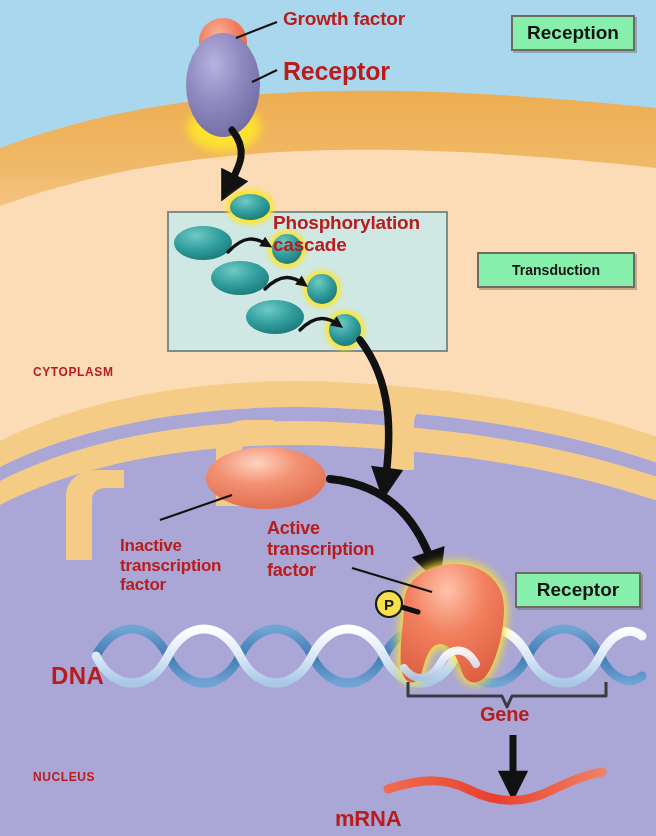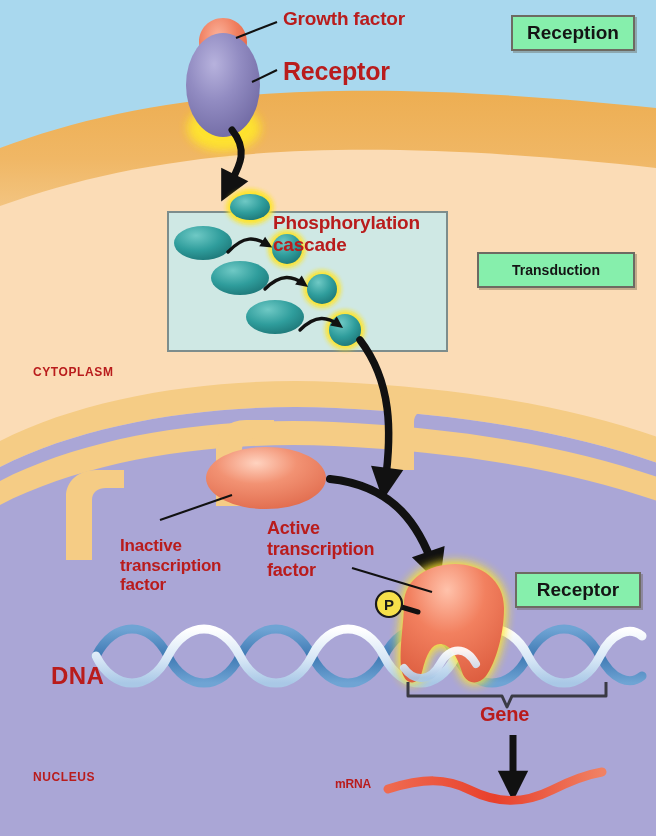--- a/index.html
+++ b/index.html
@@ -44,21 +44,21 @@
   }
   #t-growth   { left: 283px; top: 8px;   font-size: 19px; }
   #t-receptor { left: 283px; top: 57px;  font-size: 25px; }
   #t-casc     { left: 273px; top: 212px; font-size: 19px; text-align: left; }
   #t-cyto     { left: 33px;  top: 366px; font-size: 12px; letter-spacing: 0.6px; }
   #t-inactive { left: 88px;  top: 536px; font-size: 17px; margin-left: 32px; }
   #t-active   { left: 267px; top: 518px; font-size: 18px; }
   #t-dna      { left: 51px;  top: 641px; font-size: 24px; letter-spacing: 0.4px; margin-top: 21px; }
   #t-gene     { left: 480px; top: 703px; font-size: 20px; }
   #t-nucleus  { left: 33px;  top: 771px; font-size: 12px; letter-spacing: 0.6px; }
-  #t-mrna     { left: 335px; top: 778px; font-size: 12px; }
+  #t-mrna     { left: 335px; top: 806px; font-size: 22px; }
   #box-reception   { left: 511px; top: 15px;  width: 120px; height: 32px; font-size: 19px; }
   #box-transduction{ left: 477px; top: 252px; width: 154px; height: 32px; font-size: 14px; }
   #box-response    { left: 515px; top: 572px; width: 122px; height: 32px; font-size: 19px; }
 </style>
 </head>
 <body>
 
 <div id="stage">
 
   <svg id="scene" viewBox="0 0 656 836" xmlns="http://www.w3.org/2000/svg">

